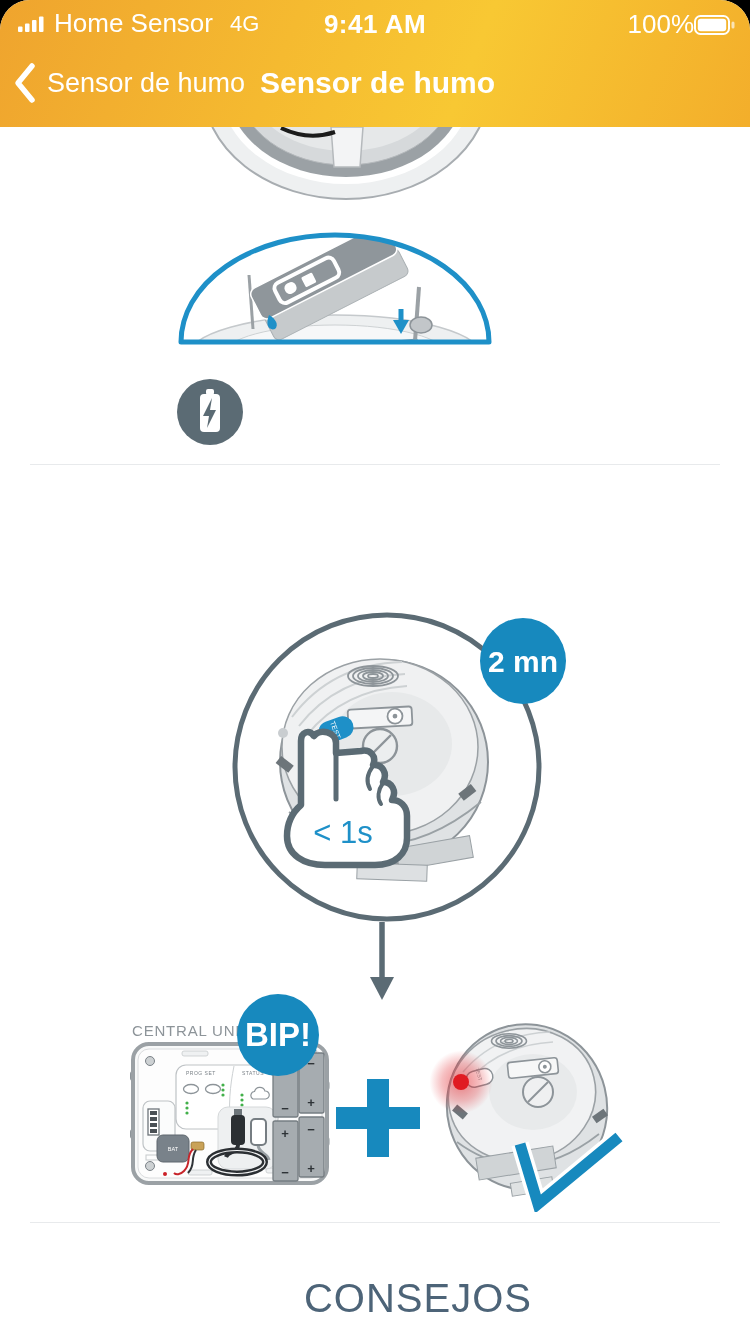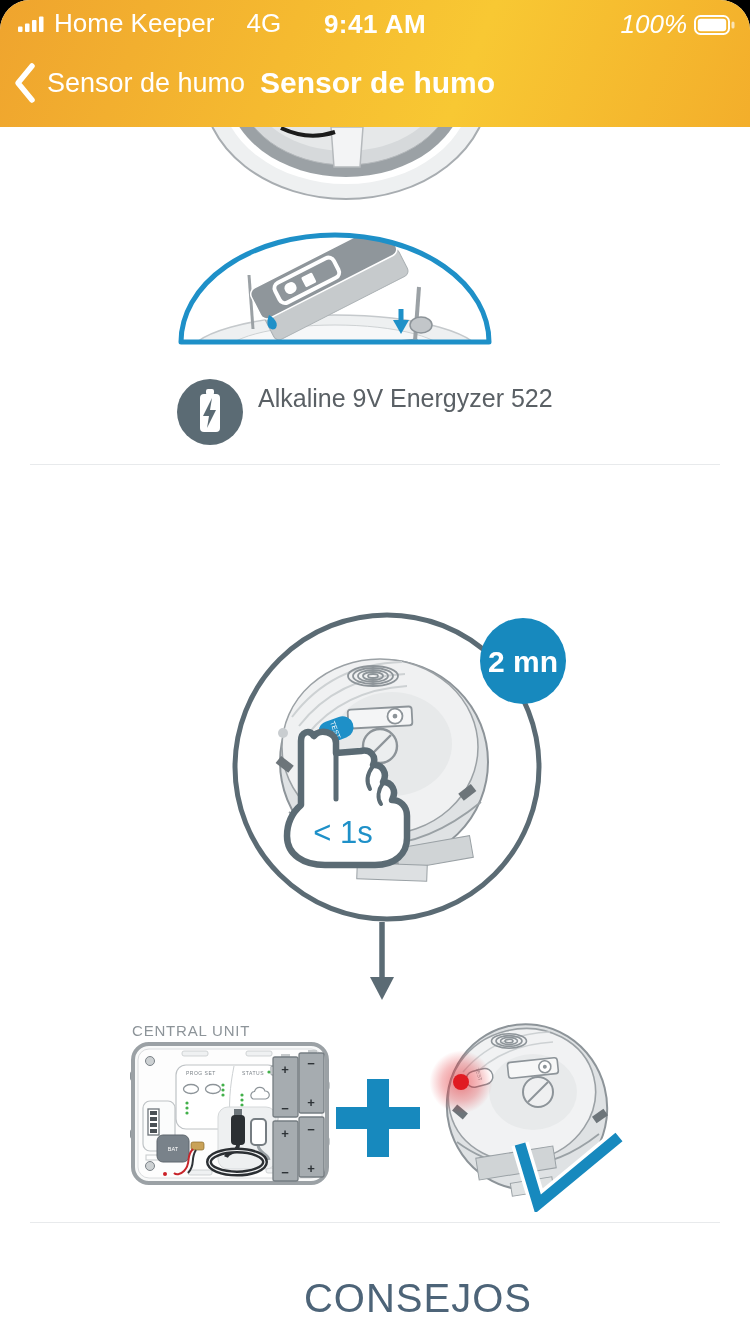--- a/index.html
+++ b/index.html
@@ -4,24 +4,24 @@
 <style>
   html,body{margin:0;padding:0;background:#000;}
   body{font-family:"Liberation Sans", sans-serif;}
   .screen{position:relative;width:750px;height:1334px;margin:0 auto;background:#fff;
           overflow:hidden;border-radius:30px 30px 0 0;}
   
   .header{position:absolute;left:0;top:0;width:750px;height:127px;
           background:linear-gradient(112deg,#efa42e 0%,#f5ba30 38%,#f8c833 62%,#f3ae2b 100%);}
   .sb-left{position:absolute;left:18px;top:8px;display:flex;align-items:center;gap:9px;}
   .sb-carrier{color:#fff;font-size:26px;}
-  .sb-network{color:#fff;font-size:26px;margin-left:23px;}
+  .sb-network{color:#fff;font-size:22px;margin-left:8px;}
   .sb-time{position:absolute;left:0;right:0;top:9px;text-align:center;
            color:#fff;font-size:26px;font-weight:700;letter-spacing:.5px;}
-  .sb-right{position:absolute;right:14px;top:9px;display:flex;align-items:center;gap:7px;font-style:italic;}
+  .sb-right{position:absolute;right:14px;top:9px;display:flex;align-items:center;}
   .sb-percent{color:#fff;font-size:26px;}
   .nav-back{position:absolute;left:12px;top:62px;display:flex;align-items:center;gap:10px;cursor:pointer;}
   .nav-back-label{color:#fff;font-size:27px;}
   .nav-title{position:absolute;left:260px;top:66px;color:#fff;font-size:30px;font-weight:700;}
   
   .divider{position:absolute;left:30px;right:30px;height:1px;background:#e8eaec;}
   .section-title{position:absolute;left:0;right:0;text-align:center;
                  font-size:40px;font-weight:400;color:#4d6478;letter-spacing:1px;}
   .battery-lines{position:absolute;left:258px;top:383px;font-size:25px;line-height:31px;color:#5a6065;}
   .central-unit-label{position:absolute;left:132px;top:1022px;font-size:15px;
@@ -39,21 +39,21 @@
   <div class="header">
     <div class="sb-left">
       <svg width="27" height="17" viewBox="0 0 27 17">
         <g fill="#ffffff">
           <rect x="0" y="11.5" width="4.5" height="5.5" rx="1"></rect>
           <rect x="7" y="8.5" width="4.5" height="8.5" rx="1"></rect>
           <rect x="14" y="5" width="4.5" height="12" rx="1"></rect>
           <rect x="21" y="1.5" width="4.5" height="15.5" rx="1"></rect>
         </g>
       </svg>
-      <span class="sb-carrier">Home Keeper</span>
+      <span class="sb-carrier">Home Sensor</span>
       <span class="sb-network">4G</span>
     </div>
     <div class="sb-time">9:41 AM</div>
     <div class="sb-right">
       <span class="sb-percent">100%</span>
       <svg width="42" height="22" viewBox="0 0 42 22">
         <rect x="1" y="2" width="34" height="18" rx="5.5" fill="none" stroke="#ffffff" stroke-width="2"></rect>
         <rect x="3.8" y="4.8" width="28.4" height="12.4" rx="3" fill="#ffffff"></rect>
         <rect x="37.5" y="7.5" width="3" height="7" rx="1.5" fill="rgba(255,255,255,0.65)"></rect>
       </svg>
@@ -105,21 +105,20 @@
     <path d="M4,113 A154,107 0 0 1 312,113 Z" fill="none" stroke="#1e90c8" stroke-width="5" stroke-linejoin="round"></path>
   </svg>
 
   <svg class="abs" style="left:177px;top:379px;" width="66" height="66" viewBox="0 0 66 66">
     <circle cx="33" cy="33" r="33" fill="#5b6b74"></circle>
     <rect x="29" y="10" width="8" height="6" rx="2" fill="#ffffff"></rect>
     <rect x="23" y="15" width="20" height="38" rx="4" fill="#ffffff"></rect>
     <polygon points="35,19 26,37 32,37 30,49 39,31 33,31" fill="#5b6b74"></polygon>
   </svg>
   <div class="battery-lines">
-    <div>Alkaline 9V Energyzer 522</div>
   </div>
 
   <div class="divider" style="top:464px;"></div>
 
 
   <svg class="abs" style="left:197px;top:602px;" width="380" height="334" viewBox="0 0 380 334">
     <circle cx="190" cy="165" r="152" fill="#ffffff" stroke="#5b6b74" stroke-width="5"></circle>
 
     <ellipse cx="187" cy="160" rx="104" ry="102" fill="#dfe2e4" stroke="#8d9499" stroke-width="2"></ellipse>
     <ellipse cx="183" cy="145" rx="98" ry="88" fill="#f0f1f2" stroke="#9ba1a5" stroke-width="1.5"></ellipse>
@@ -257,20 +256,23 @@
         <text x="181" y="27">−</text>
         <text x="181" y="66">+</text>
         <text x="155" y="97">+</text>
         <text x="155" y="136">−</text>
         <text x="181" y="93">−</text>
         <text x="181" y="132">+</text>
       </g>
     </g>
   </svg>
 
+  <div class="bip-badge">
+    <span>BIP!</span>
+  </div>
 
   <svg class="abs" style="left:336px;top:1079px;" width="84" height="78" viewBox="0 0 84 78">
     <rect x="31" y="0" width="22" height="78" fill="#1789be"></rect>
     <rect x="0" y="28" width="84" height="22" fill="#1789be"></rect>
   </svg>
 
   <svg class="abs" style="left:415px;top:1012px;" width="215" height="200" viewBox="0 0 215 200">
     <defs>
       <radialGradient id="redglow">
         <stop offset="0%" stop-color="rgba(224,27,34,0.55)"></stop>

